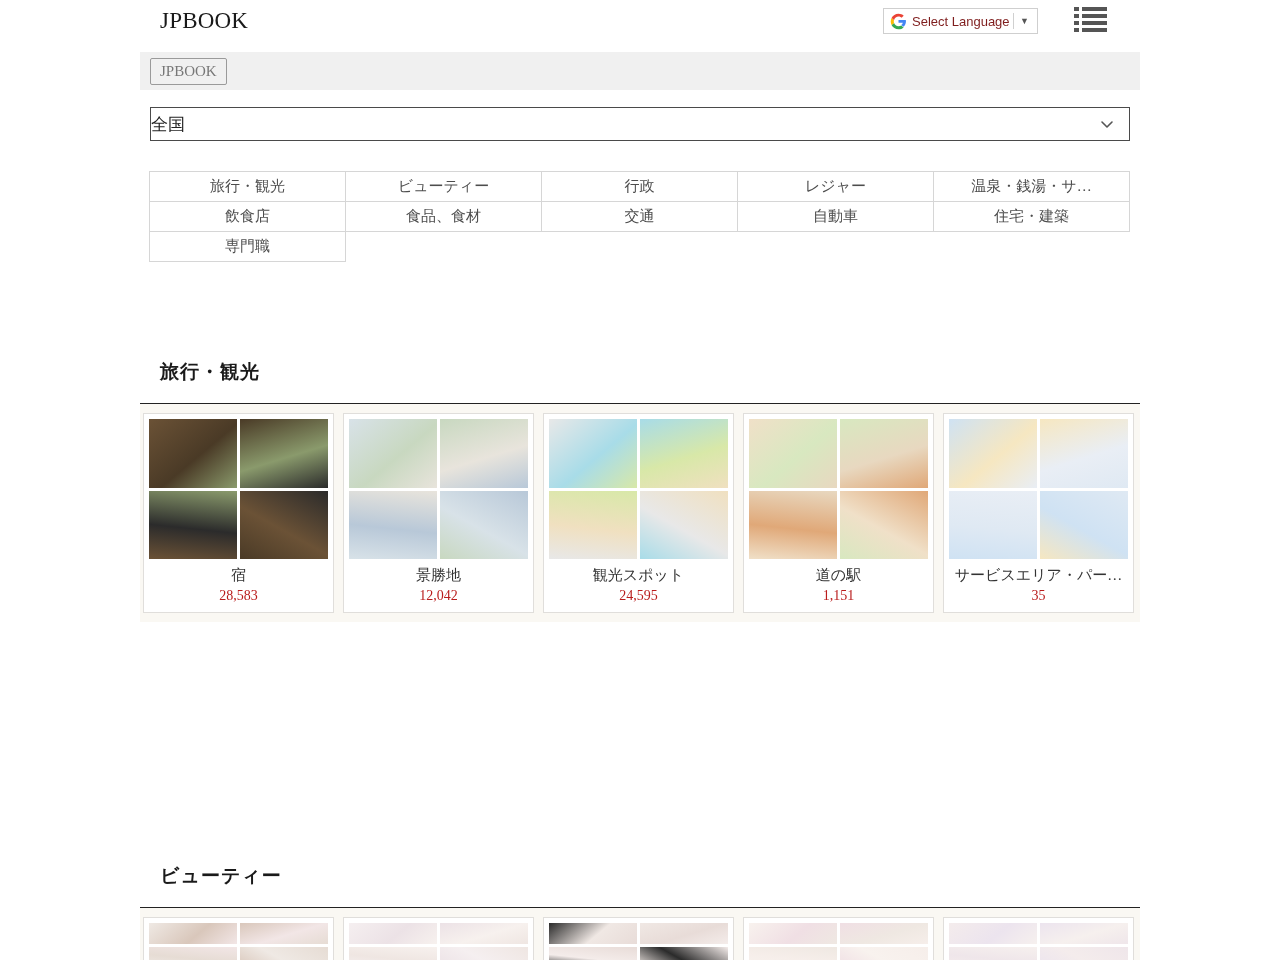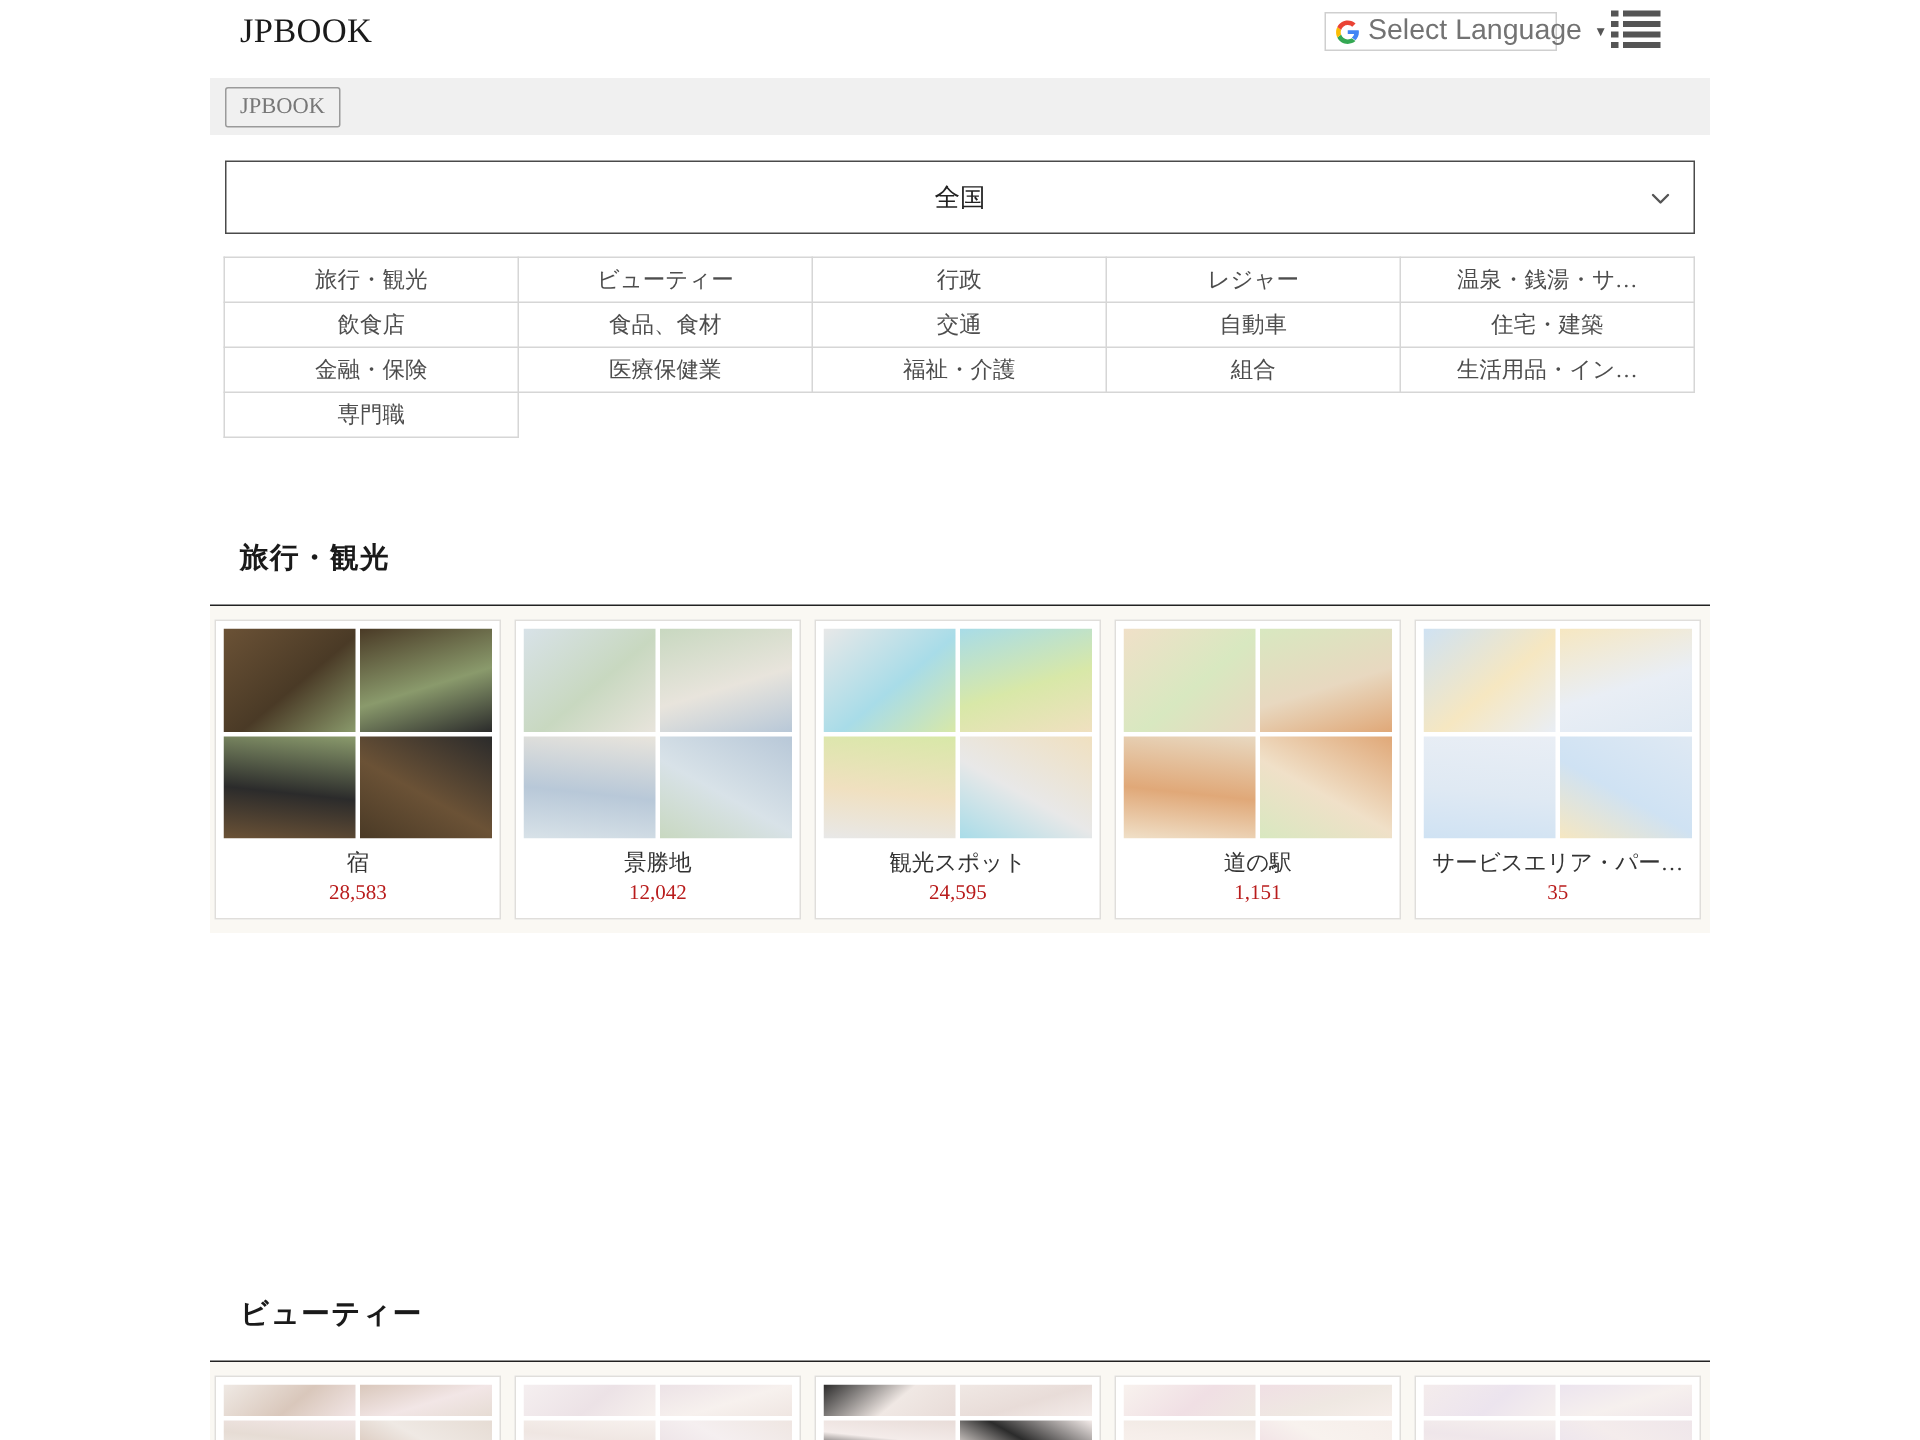--- a/index.html
+++ b/index.html
@@ -28,21 +28,21 @@
     border: 1px solid #cfcfcf; background: #fff;
     display: flex; align-items: center; padding: 0 4px;
     font-family: "Liberation Sans", sans-serif;
   }
   .g-logo {
     width: 17px; height: 17px; margin: 0 5px 0 2px; flex: none;
     position: relative;
   }
   .g-logo svg { display: block; }
   .gt-label {
-    font-size: 19px; color: #737373; flex: 1; white-space: nowrap;
+    font-size: 13px; color: #7f1d1d; flex: 1; white-space: nowrap;
     font-family: "Liberation Sans", sans-serif;
   }
   .gt-sep { width: 1px; height: 16px; background: #d0d0d0; margin: 0 6px 0 2px; }
   .gt-caret { font-size: 9px; color: #555; padding-right: 4px; }
 
   .listicon {
     position: absolute; left: 1074px; top: 7px; width: 33px; height: 25px;
     display: flex; flex-direction: column; justify-content: space-between;
   }
   .listicon .li-row { display: flex; align-items: center; height: 4px; }
@@ -56,23 +56,23 @@
   }
   .crumb-btn {
     position: absolute; left: 10px; top: 6px;
     border: 1px solid #9a9a9a; background: #f0f0f0;
     padding: 4px 9px; font-size: 15px; color: #777;
     font-family: "Liberation Serif", serif; border-radius: 2px;
   }
 
   
   .region-select {
-    position: absolute; left: 150px; top: 107px; width: 980px; height: 49px;
+    position: absolute; left: 150px; top: 107px; width: 980px; height: 34px;
     border: 1px solid #4a4a4a; background: #fff;
-    display: flex; align-items: center; justify-content: center;
+    display: flex; align-items: center; 
     font-size: 17px; color: #222;
   }
   .region-chev {
     position: absolute; right: 14px; top: 50%; transform: translateY(-50%);
     width: 16px; height: 16px;
   }
 
   
   .cattable {
     position: absolute; left: 149px; top: 171px;
@@ -184,27 +184,20 @@
           <td>温泉・銭湯・サ…</td>
         </tr>
         <tr>
           <td>飲食店</td>
           <td>食品、食材</td>
           <td>交通</td>
           <td>自動車</td>
           <td>住宅・建築</td>
         </tr>
         <tr>
-          <td>金融・保険</td>
-          <td>医療保健業</td>
-          <td>福祉・介護</td>
-          <td>組合</td>
-          <td>生活用品・イン…</td>
-        </tr>
-        <tr>
           <td>専門職</td>
           <td class="empty"></td>
           <td class="empty"></td>
           <td class="empty"></td>
           <td class="empty"></td>
         </tr>
       </tbody>
   </table>
 
   <div id="sections-host">

